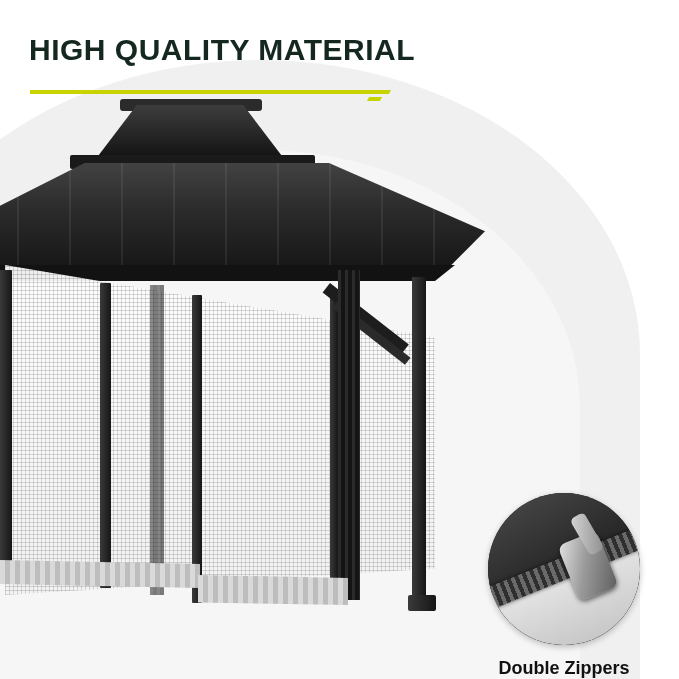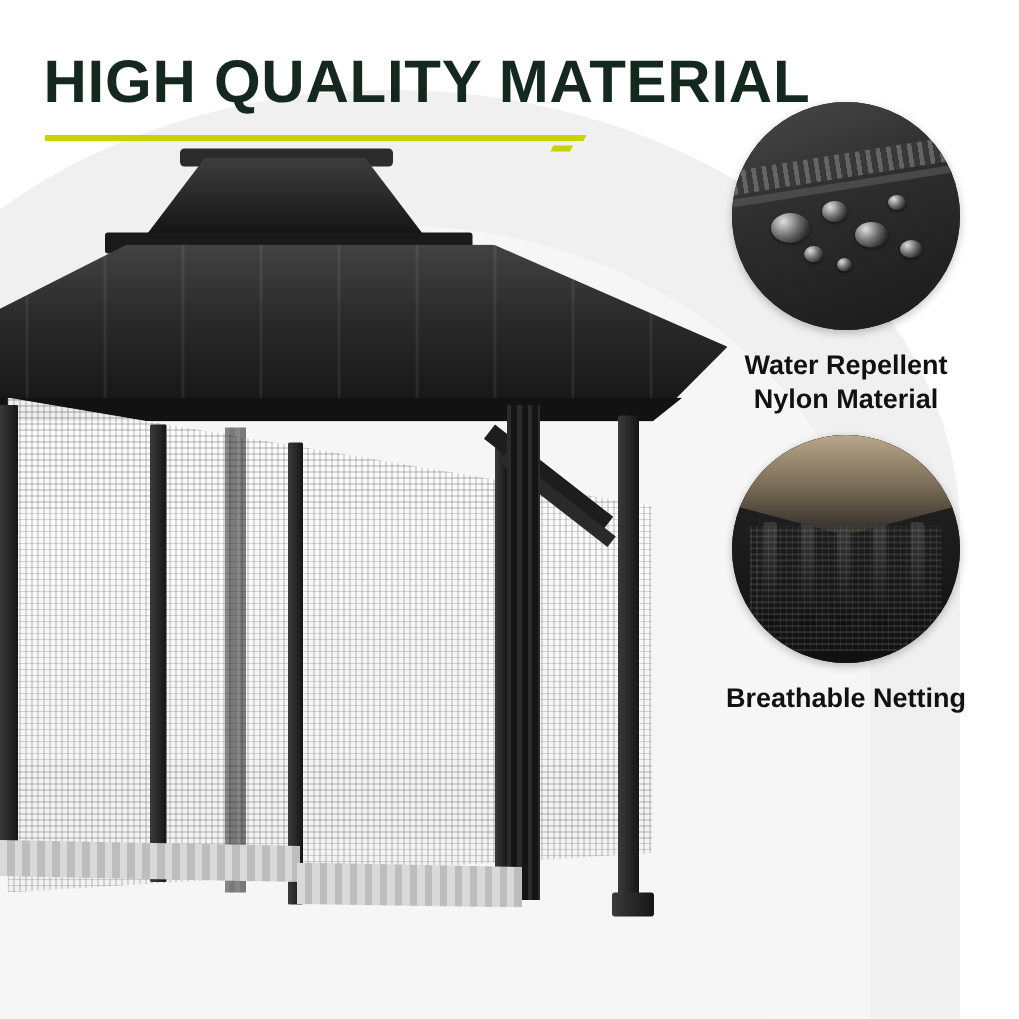--- a/index.html
+++ b/index.html
@@ -30,21 +30,21 @@
     left: -60px; top: 150px;
     width: 640px; height: 560px;
     background: #f6f6f6;
     border-radius: 50% 50% 0 0 / 46% 46% 0 0;
   }
 
   
   .headline {
     position: absolute;
     left: 29px; top: 33px;
-    font-size: 40px;
+    font-size: 30px;
     font-weight: bold;
     letter-spacing: 0.5px;
     color: #14281f;
     font-family: "Liberation Sans", sans-serif;
     white-space: nowrap;
   }
   .rule {
     position: absolute;
     left: 30px; top: 90px;
     width: 354px; height: 4px;
@@ -297,49 +297,28 @@
     <div class="corner-brace" style="left:338px; top:196px; width:92px; height:9px; transform: rotate(38deg); background:#2a2a2a;"></div>
 
     <div class="curtain-dark" style="left:338px; top:165px; width:22px; height:330px;"></div>
     <div class="curtain-dark" style="left:150px; top:180px; width:14px; height:310px; opacity:.55;"></div>
 
     <div class="skirt" style="left:0px;   top:455px; width:200px; height:28px; clip-path: polygon(0 0,100% 14%,100% 100%,0 86%);"></div>
     <div class="skirt" style="left:198px; top:470px; width:150px; height:30px; clip-path: polygon(0 0,100% 10%,100% 100%,0 92%);"></div>
     <div class="post" style="left:408px; top:490px; width:28px; height:16px; border-radius:2px;"></div>
   </div>
 
-  <div class="feature" style="left:420px; top:68px;">
+
+
+  <div class="feature" style="left:420px; top:493px;">
     <div class="circle-photo" style="margin-left:68px;">
-      <div class="p1-bg"></div>
-      <div class="p1-seam"></div>
-      <div class="p1-seam2"></div>
-      <div class="drop" style="left:26px; top:74px; width:26px; height:20px;"></div>
-      <div class="drop" style="left:60px; top:66px; width:17px; height:14px;"></div>
-      <div class="drop" style="left:82px; top:80px; width:22px; height:17px;"></div>
-      <div class="drop" style="left:48px; top:96px; width:13px; height:11px;"></div>
-      <div class="drop" style="left:104px;top:62px; width:12px; height:10px;"></div>
-      <div class="drop" style="left:70px; top:104px; width:10px; height:9px;"></div>
-      <div class="drop" style="left:112px;top:92px; width:15px; height:12px;"></div>
+      <div class="p3-bg"></div>
+      <div class="p3-fabric-light"></div>
+      <div class="p3-tape"></div>
+      <div class="p3-slider"></div>
+      <div class="p3-pull"></div>
     </div>
-    <div class="feature-caption" style="margin-left:44px;">
-      <div>Water Repellent</div>
-      <div>Nylon Material</div>
+    <div class="feature-caption" style="margin-left:36px; width:216px;">
+      <div>Double Zippers</div>
     </div>
   </div>
 
-  <div class="feature" style="left:420px; top:290px;">
-    <div class="circle-photo" style="margin-left:68px;">
-      <div class="p2-bg"></div>
-      <div class="p2-ceiling"></div>
-      <div class="p2-hang" style="left:14%"></div>
-      <div class="p2-hang" style="left:30%"></div>
-      <div class="p2-hang" style="left:46%"></div>
-      <div class="p2-hang" style="left:62%"></div>
-      <div class="p2-hang" style="left:78%"></div>
-      <div class="p2-mesh"></div>
-    </div>
-    <div class="feature-caption" style="margin-left:26px; width:236px;">
-      <div>Breathable Netting</div>
-    </div>
-  </div>
-
-
 </div>
 
 </body></html>

